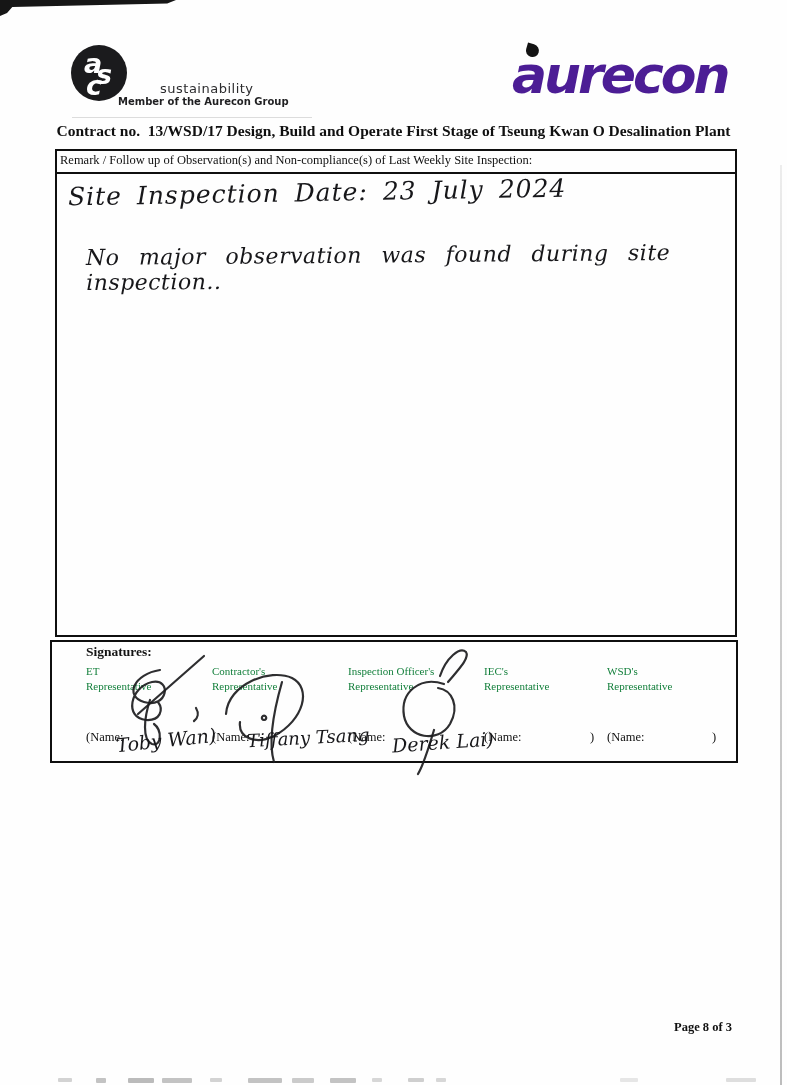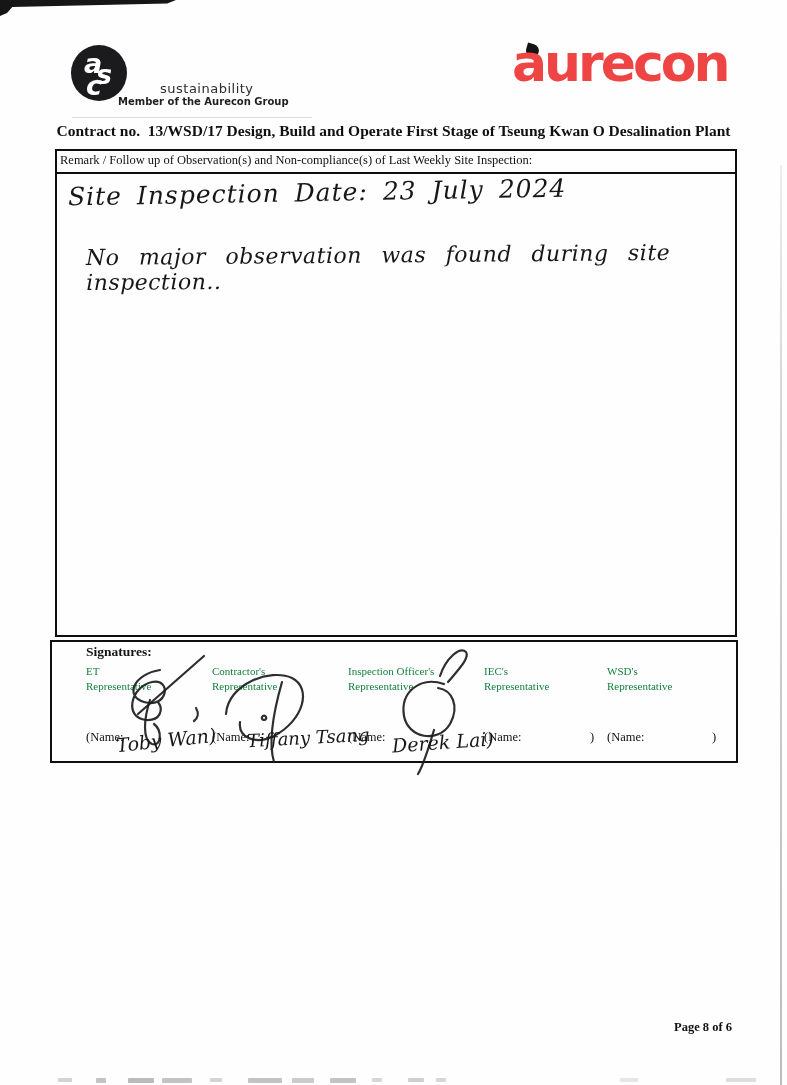--- a/index.html
+++ b/index.html
@@ -30,22 +30,22 @@
   .acuity-sub {
     left:160px; top:81px; width:88px; text-align:right;
     font-family:"DejaVu Sans", sans-serif; font-size:13px; letter-spacing:0.5px; color:#2c2c2e;
   }
   .acuity-tagline {
     left:118px; top:96px; font-family:"DejaVu Sans", sans-serif;
     font-weight:bold; font-size:10px; color:#1f1f21;
   }
   .acuity-divider { left:72px; top:117px; width:240px; height:1px; background:#dcdcdc; }
   .aurecon-brand {
-    left:512px; top:35px; font-family:"DejaVu Sans", sans-serif;
-    font-weight:800; font-size:52px; line-height:56px; letter-spacing:-3px; color:#ef4444;
+    left:512px; top:47px; font-family:"DejaVu Sans", sans-serif;
+    font-weight:800; font-size:52px; line-height:56px; letter-spacing:-3px; color:#4c1d95;font-style:italic;
   }
   .aurecon-droplet {
     left:526px; top:44px; width:13px; height:13px; background:#141414;
     border-radius:0 60% 55% 55%; transform:rotate(16deg);
   }
 
   
   .contract-title {
     left:0; right:0; top:122px; text-align:center;
     font-weight:bold; font-size:15.5px; white-space:pre-wrap; color:#101010;
@@ -189,15 +189,15 @@
   <div class="abs hand hand-name hand-name1">
     <span>Toby Wan</span><span>)</span>
   </div>
   <div class="abs hand hand-name hand-name2">
     <span>Tiffany Tsang</span>
   </div>
   <div class="abs hand hand-name hand-name3">
     <span>Derek Lai</span><span>)</span>
   </div>
 
-  <div class="abs page-number">Page 8 of 6</div>
+  <div class="abs page-number">Page 8 of 3</div>
 
 </div>
 
 </body></html>

